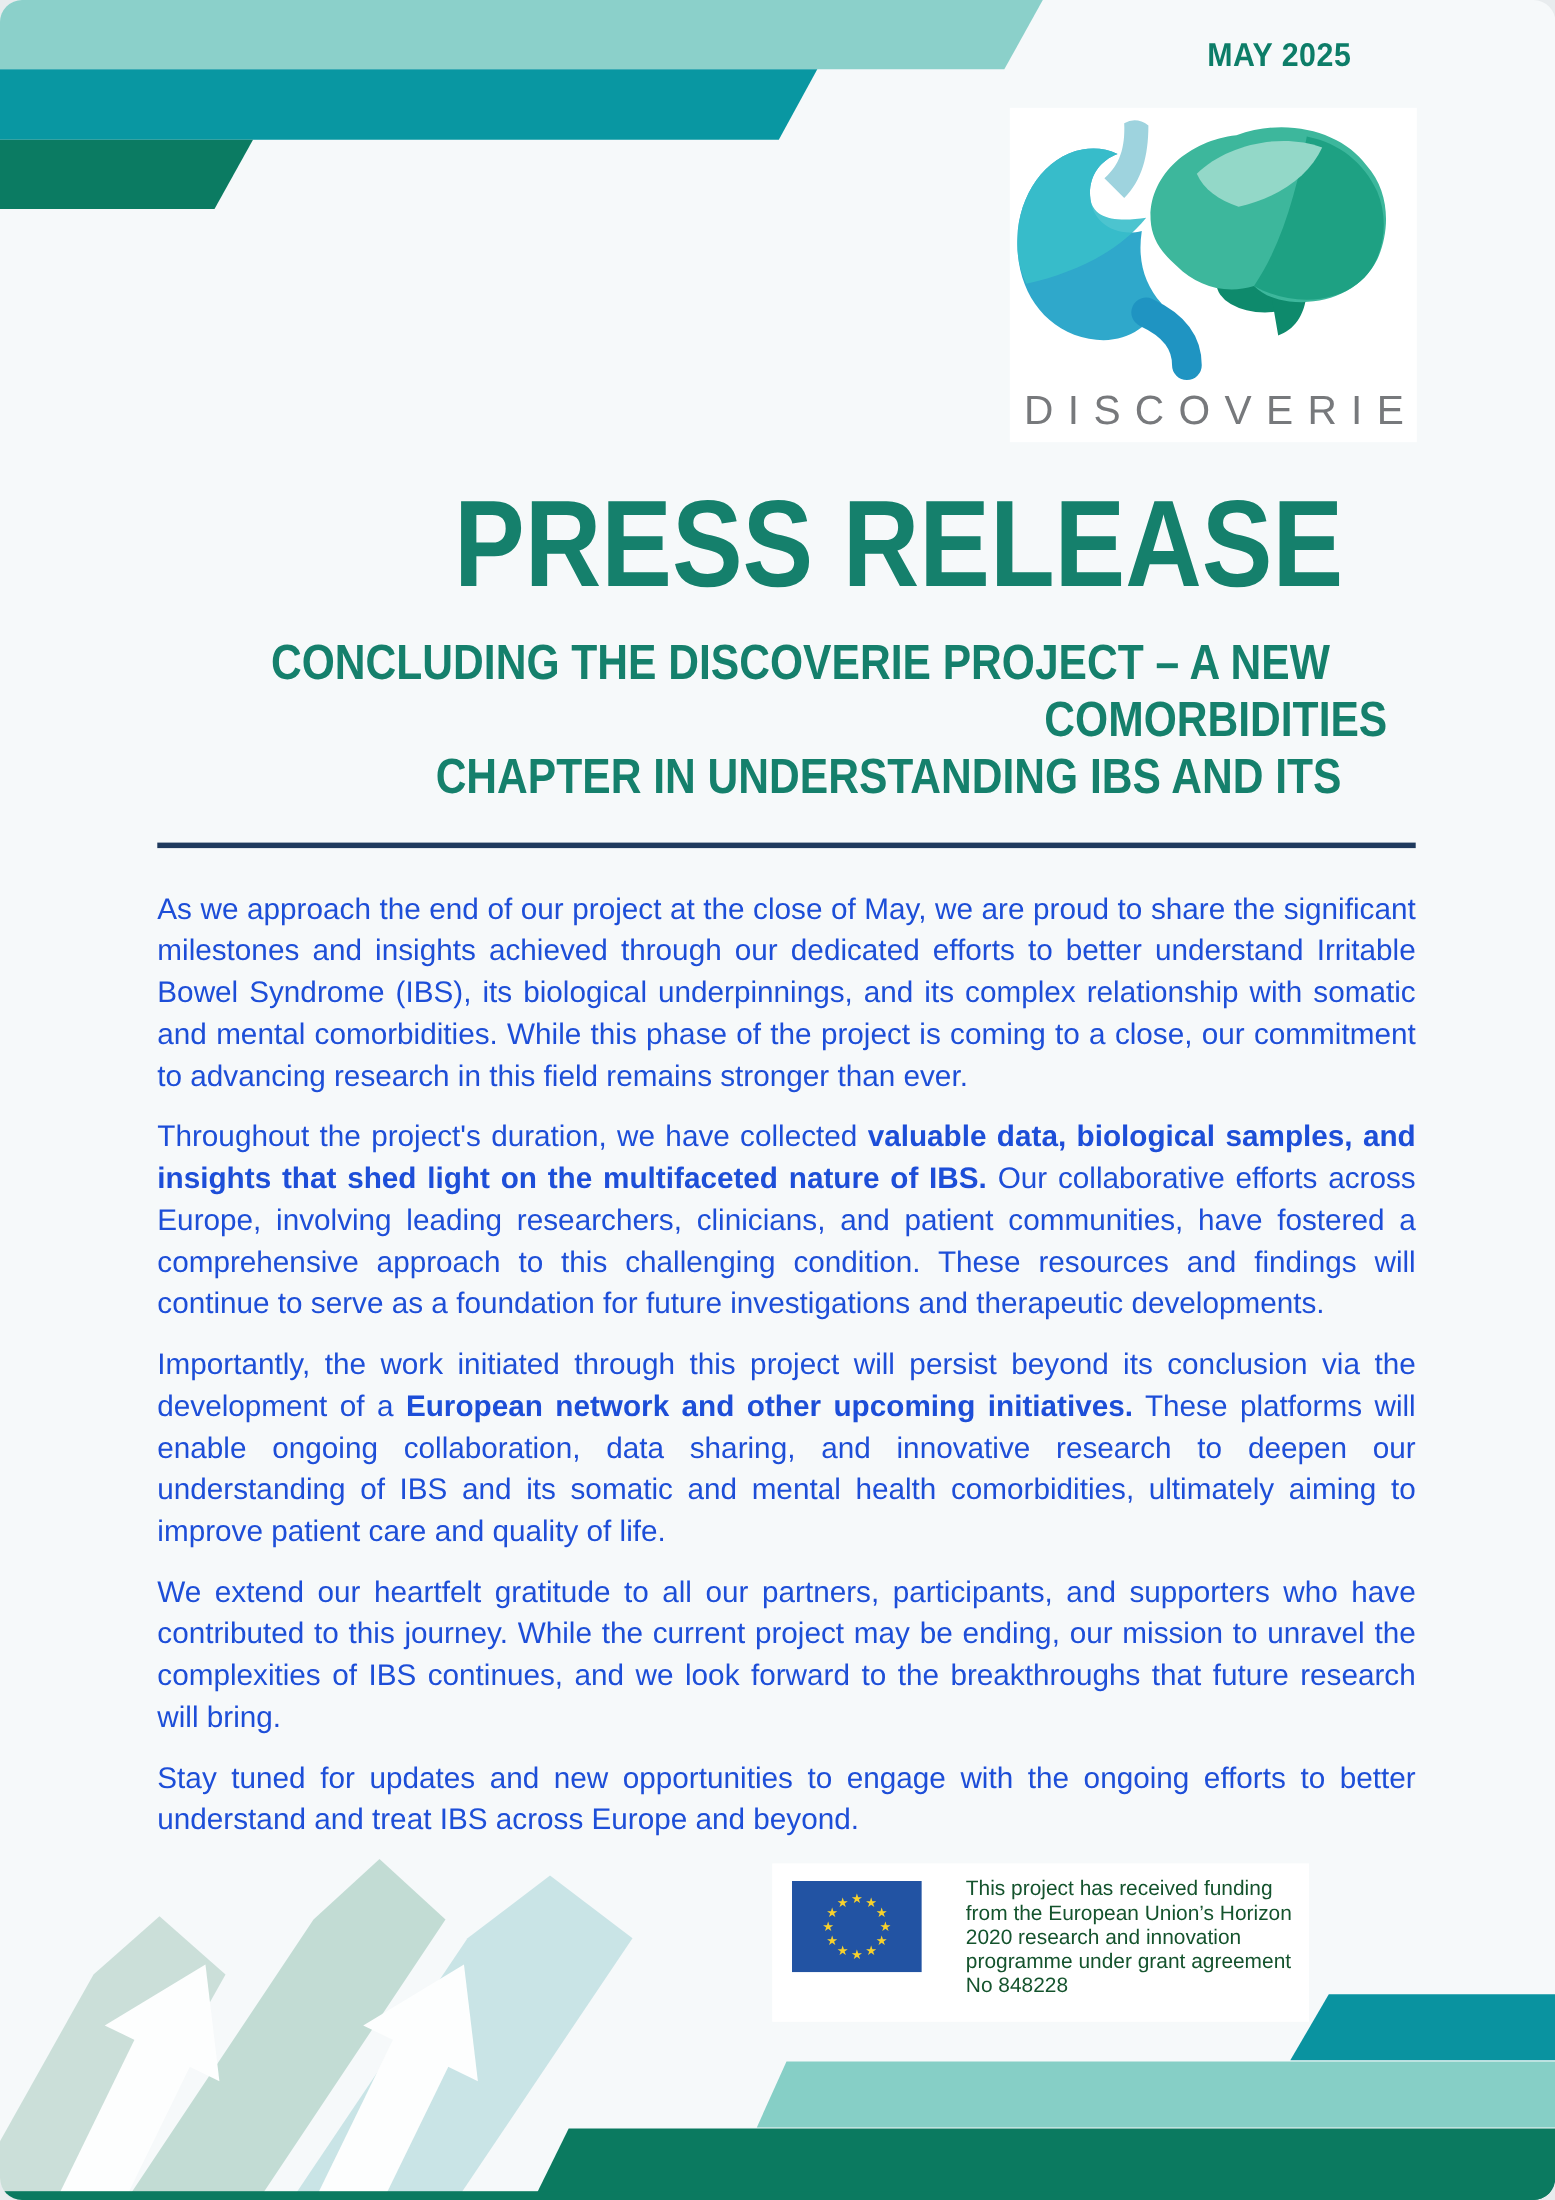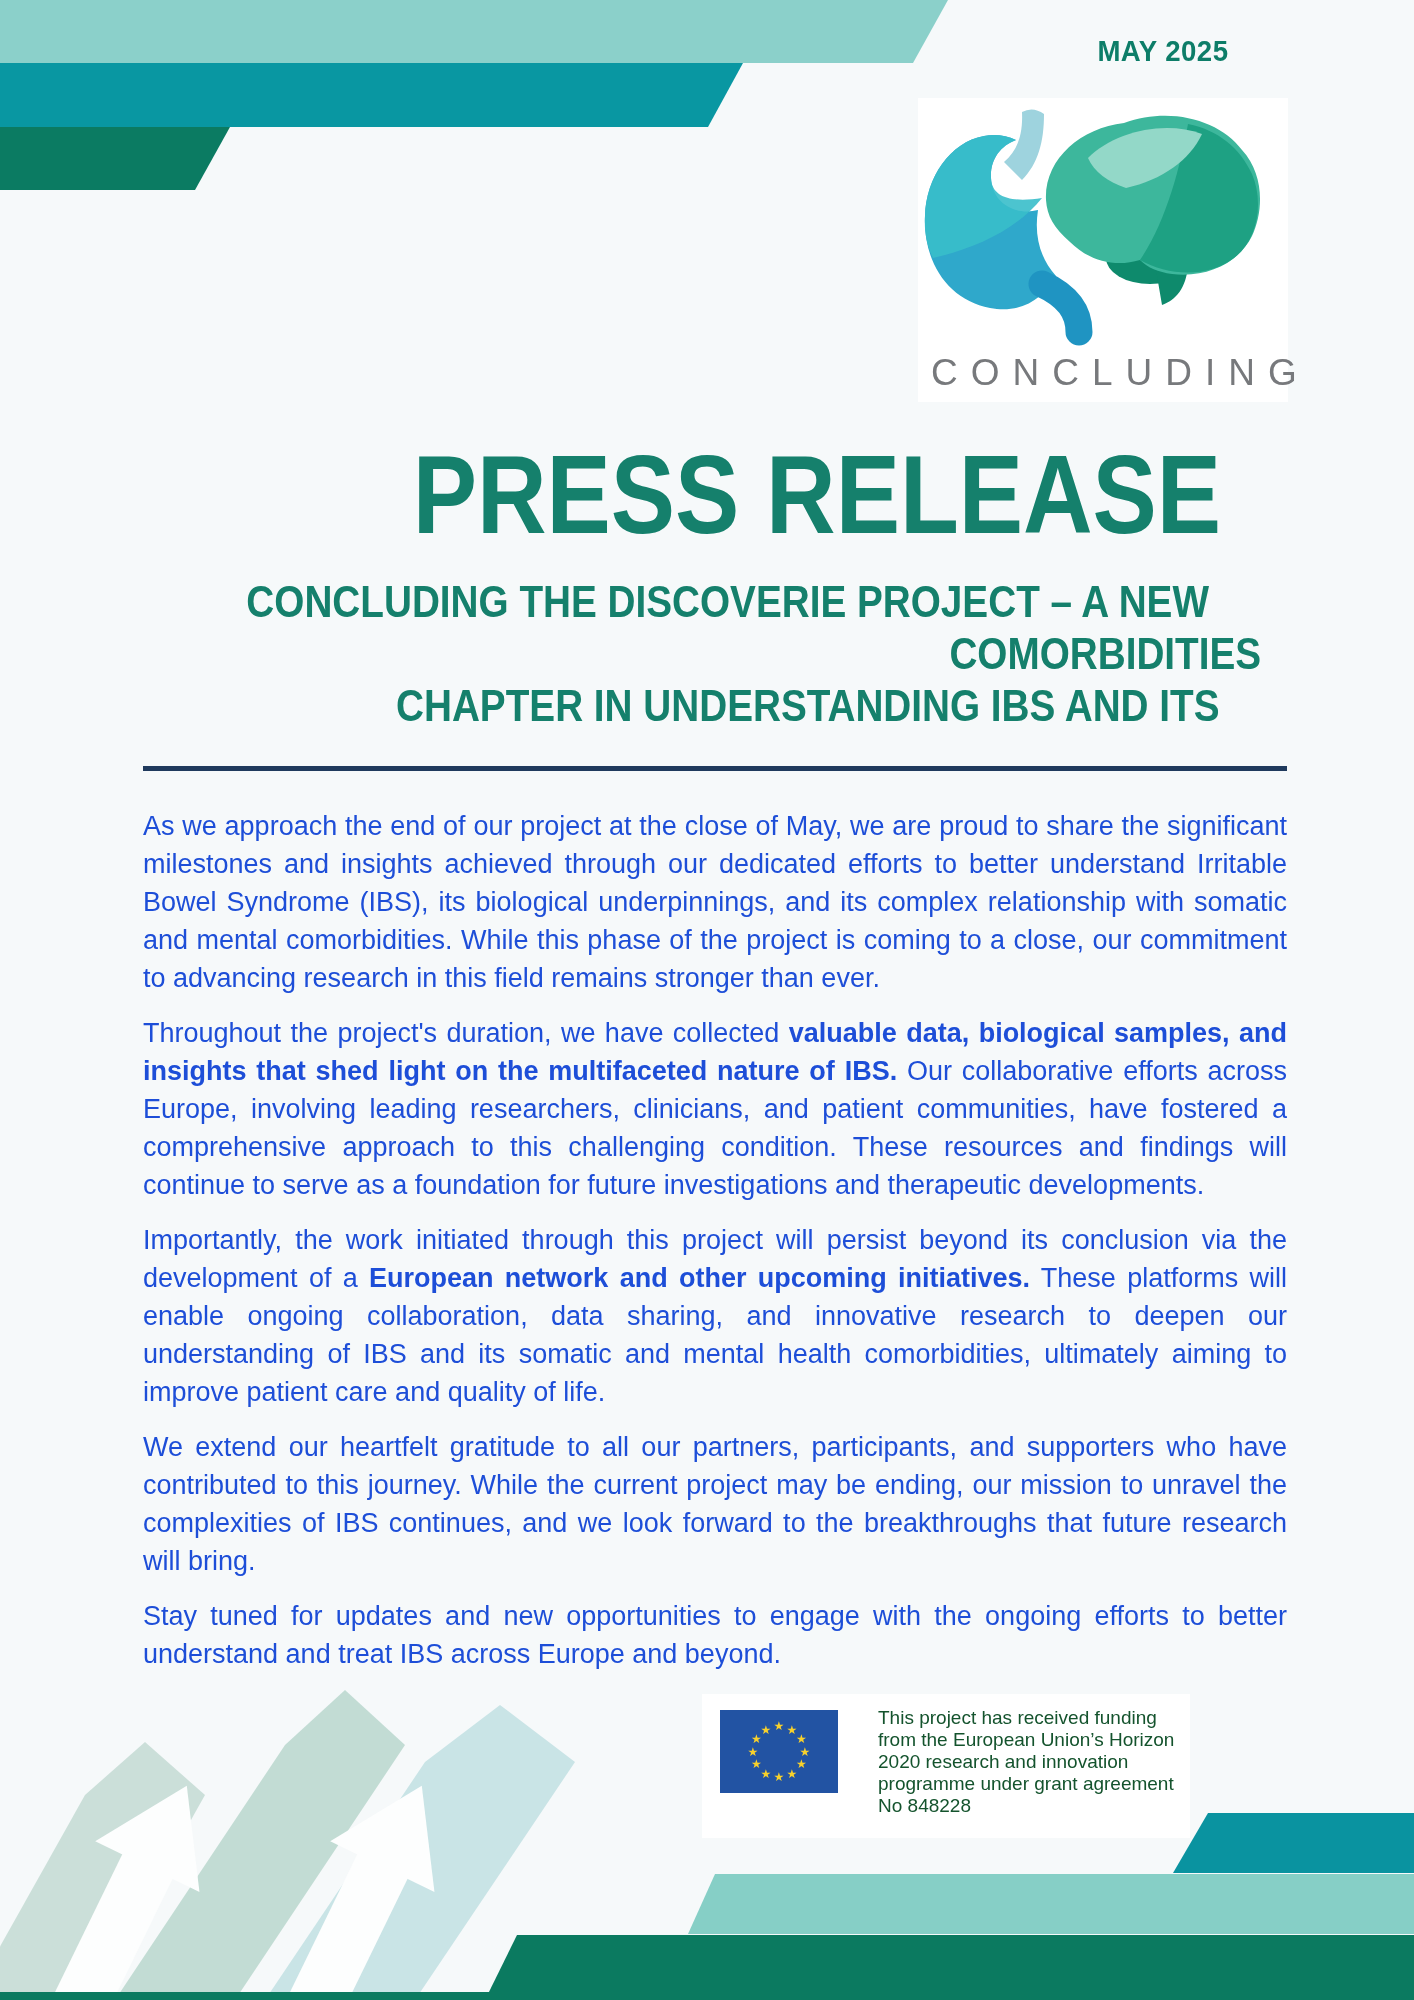--- a/index.html
+++ b/index.html
@@ -1,19 +1,20 @@
 <!DOCTYPE html>
 <html><head>
 <meta charset="utf-8">
 <style>
   html,body{margin:0;padding:0;background:#e8ecee;}
   .page{
     position:relative;width:1414px;height:2000px;overflow:hidden;
     background:#f6f9fa;font-family:"Liberation Sans",sans-serif;
     margin:0 auto;
+    border-radius:20px;
   }
   svg{display:block;}
   .abs{position:absolute;}
 
   
   .issue-date{
     position:absolute;top:34px;right:186px;
     font-size:30px;font-weight:bold;color:#0D7D68;
     letter-spacing:.5px;transform:scaleX(.92);transform-origin:100% 50%;
   }
@@ -90,21 +91,21 @@
         <ellipse cx="232" cy="160" rx="44" ry="26" fill="#0E8A6C"></ellipse>
         <path d="M 238 172 L 270 168 C 268 190 258 202 244 207 C 242 195 240 184 238 172 Z" fill="#0E8A6C"></path>
         <path d="M 128 102 C 126 62 162 30 206 25 C 252 8 302 22 324 52 C 346 76 346 112 334 138
                  C 320 166 288 180 254 176 C 240 174 230 170 222 162 C 196 170 170 162 152 144
                  C 136 130 129 118 128 102 Z" fill="#3DB79C"></path>
         <path d="M 222 162 C 250 178 290 180 316 160 C 340 142 346 104 334 76 C 322 50 300 32 270 26
                  C 262 70 248 124 222 162 Z" fill="#1EA183"></path>
         <path d="M 170 60 C 196 34 246 22 284 36 C 272 62 244 82 208 90 C 190 84 176 74 170 60 Z" fill="#93D8C8"></path>
       </g>
     </svg>
-    <div class="wordmark">CONCLUDING</div>
+    <div class="wordmark">DISCOVERIE</div>
   </div>
 
   <div class="content">
     <h1 class="title">
       <span class="cond">PRESS RELEASE</span>
     </h1>
     <div class="subtitle">
       <div class="subtitle-line"><span class="cond">CONCLUDING THE DISCOVERIE PROJECT – A NEW</span></div>
       <div class="subtitle-line"><span class="cond">COMORBIDITIES</span></div>
       <div class="subtitle-line"><span class="cond">CHAPTER IN UNDERSTANDING IBS AND ITS</span></div>

